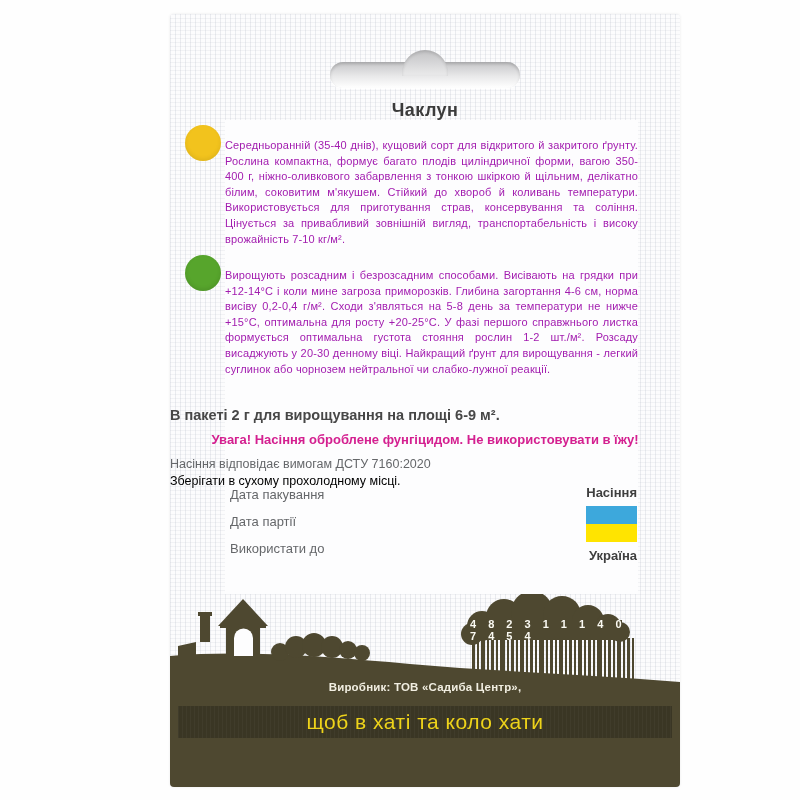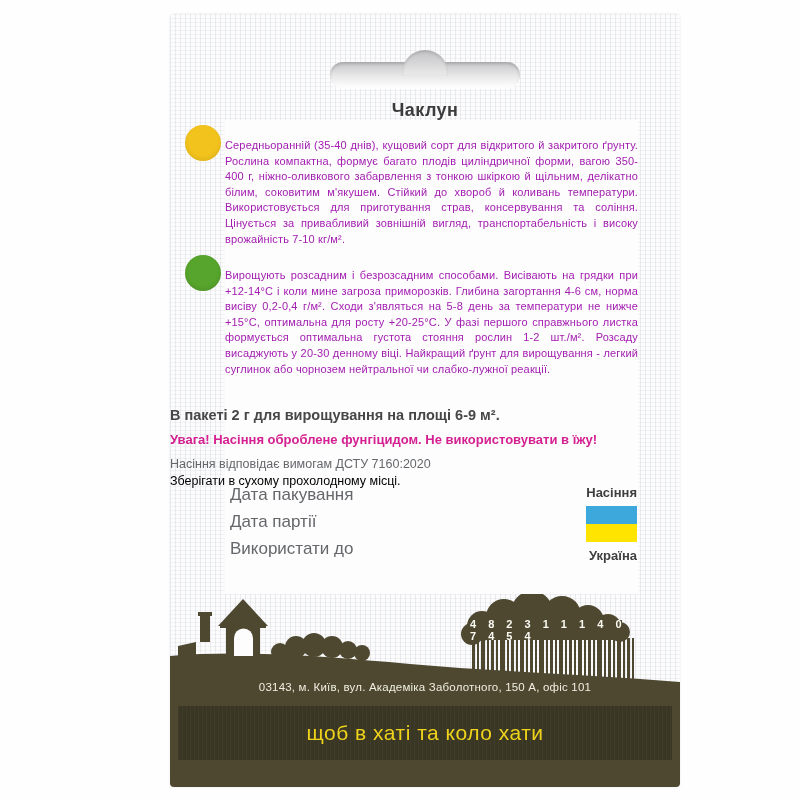--- a/index.html
+++ b/index.html
@@ -34,44 +34,44 @@
     font-size:11px;line-height:15.6px;letter-spacing:.15px;color:#a21caf;
     text-align:justify;text-justify:inter-word;}
   .para-1{top:113px;}
   .para-2{top:243px;}
   .bullet{position:absolute;left:15px;width:36px;height:36px;border-radius:50%;z-index:3;}
   .bullet-yellow{top:111px;background:#f2c31d;box-shadow:inset 0 -2px 4px rgba(0,0,0,.08);}
   .bullet-green{top:241px;background:#57a52c;box-shadow:inset 0 -2px 4px rgba(0,0,0,.10);}
 
   .pack-line{position:absolute;left:0;top:393px;width:100%;text-align:left;z-index:3;
     font-size:14.5px;font-weight:bold;color:#474747;}
-  .warn-line{position:absolute;left:0;top:418px;width:100%;z-index:3;
+  .warn-line{position:absolute;left:0;top:418px;width:100%;text-align:center;z-index:3;
     font-size:13px;font-weight:bold;color:#d42090;}
   .std-line{position:absolute;left:0;top:443px;width:100%;text-align:left;z-index:3;
     font-size:12.5px;color:#65676a;}
   .storage-line{position:absolute;left:0;top:460px;width:100%;text-align:left;z-index:3;
     font-size:12.5px;color:#000000;}
 
   .fields{position:absolute;left:60px;top:474px;z-index:3;}
-  .field-label{font-size:17px;color:#65676a;margin-bottom:14px;line-height:13px;}
+  .field-label{font-size:13px;color:#65676a;margin-bottom:14px;line-height:13px;}
 
   .origin{position:absolute;right:43px;top:471px;z-index:3;text-align:right;padding-left:18px;}
   .origin-label{font-size:13px;font-weight:bold;color:#3f3f3f;line-height:15px;}
   .flag{width:51px;height:36px;margin:6px 0 6px auto;display:block;}
   .flag-top{height:18px;background:#3da8dc;}
   .flag-bottom{height:18px;background:#ffe400;}
 
   
   .footer-svg{position:absolute;left:0;top:580px;width:510px;height:193px;z-index:3;}
   .barcode-digits{position:absolute;left:300px;top:604px;width:170px;z-index:4;
     text-align:left;font-size:11px;letter-spacing:4.5px;color:#fbfaf3;font-weight:bold;}
   .producer{position:absolute;left:0;top:666px;width:100%;z-index:4;text-align:center;
     color:#f1eee1;font-size:11.5px;line-height:15px;letter-spacing:.2px;}
   .producer .bold{font-weight:bold;}
-  .slogan-band{position:absolute;left:8px;right:8px;top:692px;height:54px;z-index:5;
+  .slogan-band{position:absolute;left:8px;right:8px;top:692px;height:32px;z-index:5;
     background:#3a3624;display:flex;align-items:center;justify-content:center;
     background-image:repeating-linear-gradient(90deg, rgba(255,255,255,.03) 0 1px, rgba(0,0,0,0) 1px 4px);}
   .slogan{font-size:21px;color:#eed31a;letter-spacing:.5px;}
 </style>
 </head>
 <body>
 
 <div class="stage">
   <div class="packet">
     <div class="packet-texture"></div>
@@ -175,20 +175,20 @@
             <rect x="462" y="44" width="2" height="76"></rect>
         </g>
       </g>
 
       <path d="M64,44 a9.5,9.5 0 0 1 19,0 L83,62 L64,62 Z" fill="#fdfdfe"></path>
     </svg>
 
     <div class="barcode-digits">4 8 2 3 1 1 1 4 0 7 4 5 4</div>
 
     <div class="producer">
-      <div>03143, м. Київ, вул. Академіка Заболотного, 150 А, офіс 101</div>
+      <div class="bold">Виробник: ТОВ «Садиба Центр»,</div>
     </div>
 
     <div class="slogan-band">
       <span class="slogan">щоб в хаті та коло хати</span>
     </div>
   </div>
 </div>
 
 </body></html>

